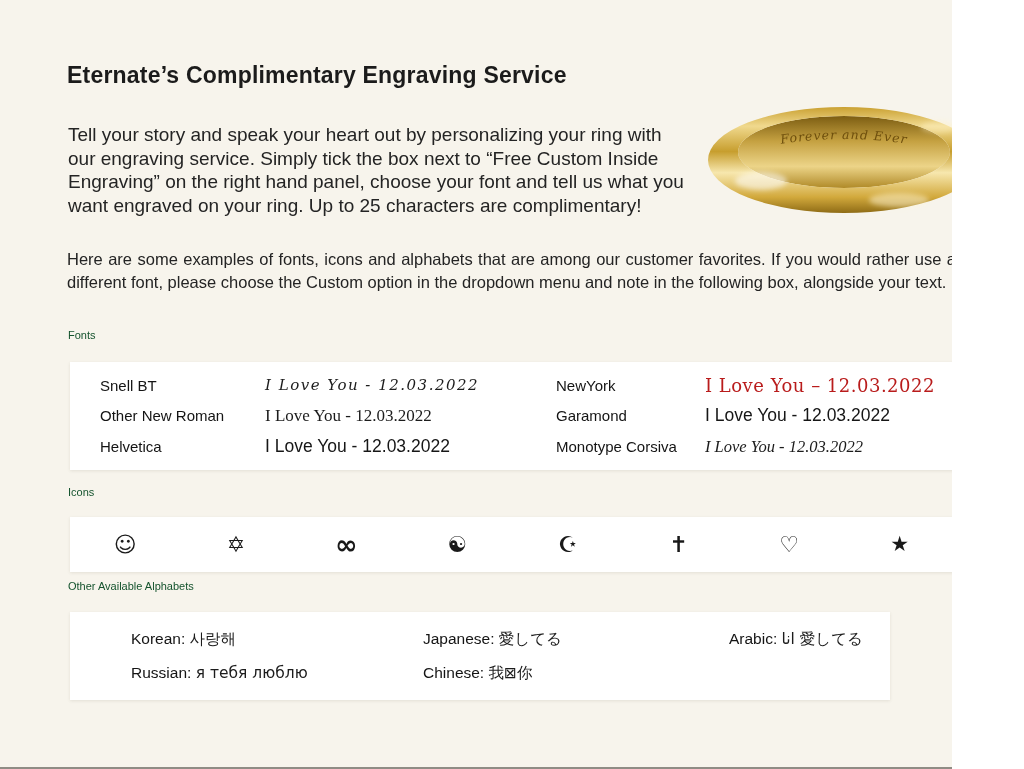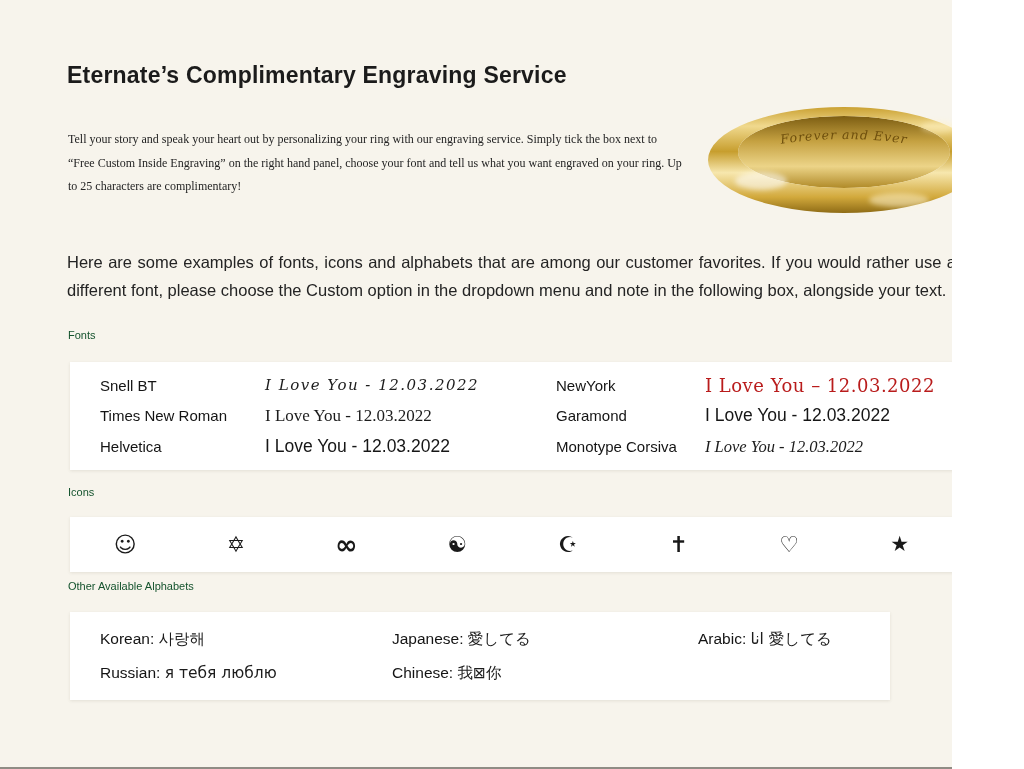--- a/index.html
+++ b/index.html
@@ -6,26 +6,26 @@
   .page {
     position:relative; width:952px; height:769px;
     background:#f7f4ec; overflow:hidden;
     font-family:"Liberation Sans", sans-serif; color:#242424;
   }
   .title {
     position:absolute; left:67px; top:62px;
     font-size:23px; font-weight:600; color:#1b1b1b; letter-spacing:.2px;
   }
   .intro {
-    position:absolute; left:68px; top:116px; width:616px;
-    font-size:12px; line-height:23.7px; color:#242424;font-family:Liberation Serif, serif;
+    position:absolute; left:68px; top:104px; width:616px;
+    font-size:19px; line-height:23.7px; color:#242424;
   }
   .note {
     position:absolute; left:67px; top:231px; width:889px;
-    font-size:16.5px; line-height:28px; text-align:justify; color:#242424;
+    font-size:16.5px; line-height:23px; text-align:justify; color:#242424;
   }
   .section-heading {
     position:absolute; left:68px; font-size:11px; font-weight:500; color:#14532d;
   }
   .heading-fonts { top:329px; }
   .heading-icons { top:486px; }
   .heading-alpha { top:580px; }
   .panel {
     position:absolute; background:#ffffff;
     box-shadow:0 1px 3px rgba(90,80,60,.12);
@@ -50,21 +50,21 @@
     flex:1; text-align:center; font-size:22px; color:#191919;
     font-family:"DejaVu Sans", sans-serif; line-height:1;
   }
   .icon-infinity { font-size:27px; font-weight:bold; }
   .icon-star { font-size:21px; }
   .alpha-panel {
     left:70px; top:612px; width:820px; height:88px;
     display:grid; grid-template-columns:292px 306px 1fr;
     padding:10px 0 10px 30px; box-sizing:border-box; align-items:center;
   }
-  .alpha-item { font-size:15.5px; color:#141414; white-space:nowrap; }
+  .alpha-item { font-size:15.5px; color:#141414; white-space:nowrap;margin-left:31px; }
   .alpha-label { font-weight:500; }
   .alpha-sample { font-family:"DejaVu Sans", sans-serif; color:#1c1c1c; }
   .ring-wrap { position:absolute; left:703px; top:97px; width:282px; height:118px; }
   .bottom-line {
     position:absolute; left:0; bottom:0; width:1024px; height:2px;
     background:rgba(58,55,48,.55);
   }
 </style>
 </head>
 <body>
@@ -115,21 +115,21 @@
 
   <p class="note">Here are some examples of fonts, icons and alphabets that are among our customer favorites. If you would rather use a different font, please choose the Custom option in the dropdown menu and note in the following box, alongside your text.</p>
 
   <div class="section-heading heading-fonts">Fonts</div>
   <div class="panel fonts-panel">
     <span class="font-name">Snell BT</span>
     <span class="sample-snell">I Love You - 12.03.2022</span>
     <span class="font-name">NewYork</span>
     <span class="sample-newyork">I Love You – 12.03.2022</span>
 
-    <span class="font-name">Times New Roman</span>
+    <span class="font-name">Other New Roman</span>
     <span class="sample-times">I Love You - 12.03.2022</span>
     <span class="font-name">Garamond</span>
     <span class="sample-garam">I Love You - 12.03.2022</span>
 
     <span class="font-name">Helvetica</span>
     <span class="sample-helv">I Love You - 12.03.2022</span>
     <span class="font-name">Monotype Corsiva</span>
     <span class="sample-corsiva">I Love You - 12.03.2022</span>
   </div>
 

